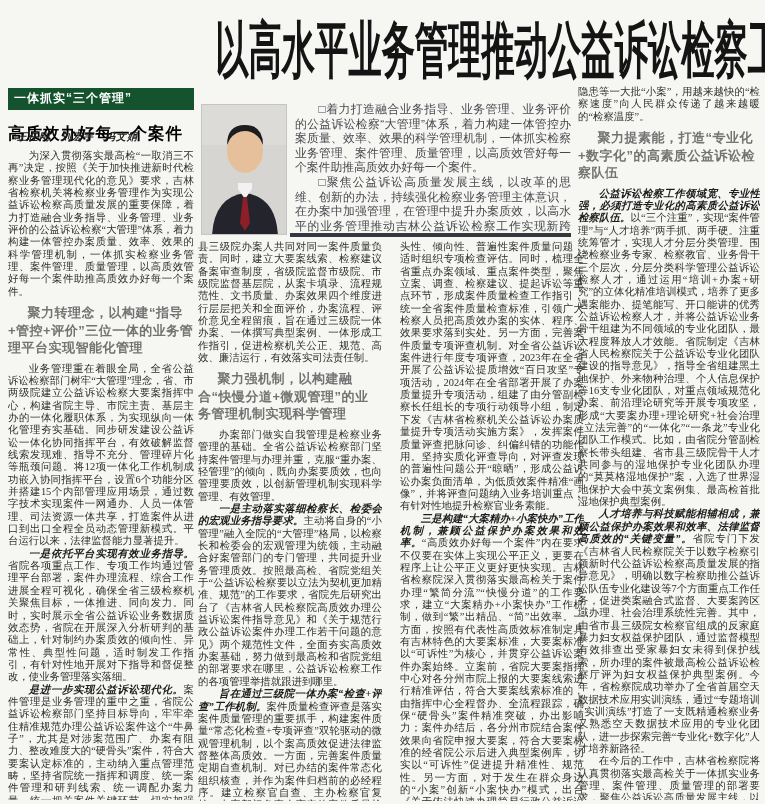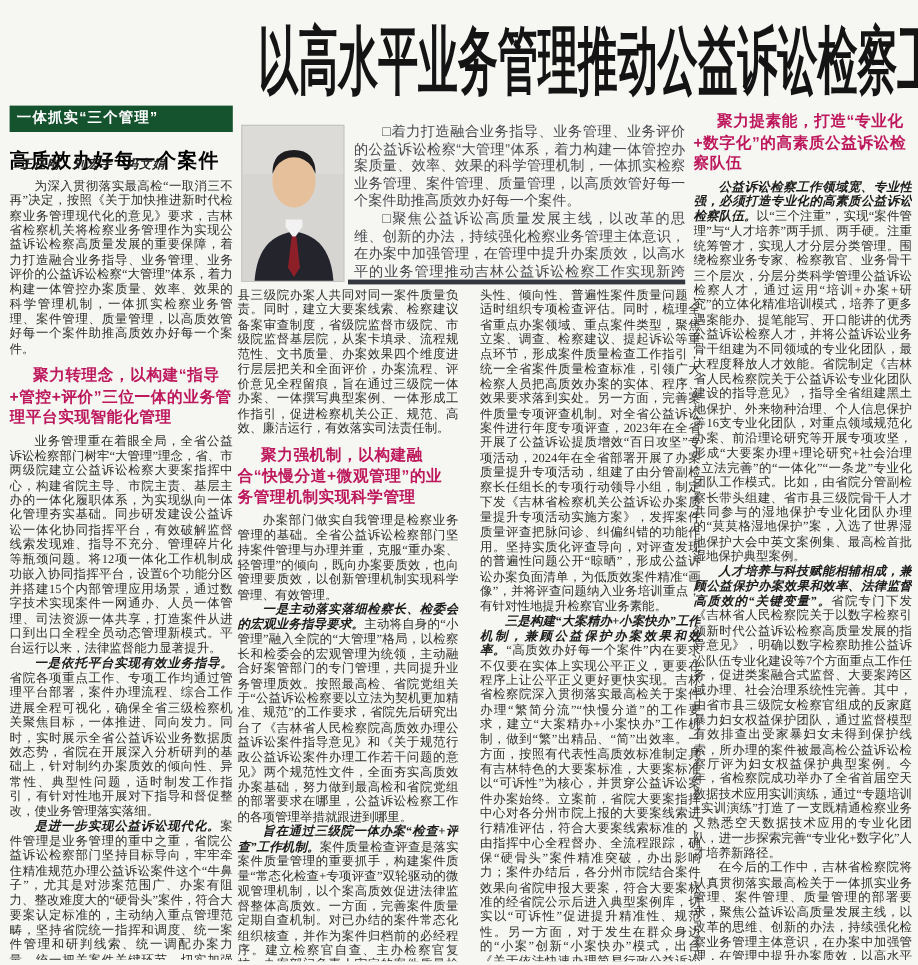--- a/index.html
+++ b/index.html
@@ -16,21 +16,21 @@
 
   .col { position:absolute; overflow:hidden; text-align:justify; }
   #col1 { left:8px;  top:150px; width:186px; height:650px; }
   #col2 { left:198px; top:241px; width:184px; height:560px; }
   #col3 { left:400px; top:241px; width:184px; height:560px; }
   #col4 { left:578px; top:86px;  width:182px; height:714px; }
 
   .para { font-size:10.4px; line-height:12.35px; text-indent:2em; color:#2e2e2e; }
   .para.noindent { text-indent:0; }
   .para .lead { font-style:italic; font-weight:bold; color:#1c1c1c; }
-  .subhead { font-family:"Liberation Sans","DejaVu Sans",sans-serif; font-weight:bold; color:#be185d; font-size:13px; line-height:17.5px; margin:6px 0 6px 0; text-indent:1.5em; text-align:left; letter-spacing:0.5px; }
+  .subhead { font-family:"Liberation Sans","DejaVu Sans",sans-serif; font-weight:bold; color:#737373; font-size:13px; line-height:17.5px; margin:6px 0 6px 0; text-indent:1.5em; text-align:left; letter-spacing:0.5px; }
 
   .photo { position:absolute; left:201px; top:104px; width:86px; height:131px; background:#d8d8d6; border:1px solid #c5c5c2; overflow:hidden; }
   .summary { position:absolute; left:295px; top:102px; width:276px; height:130px; overflow:hidden; }
   .summary p { font-family:"Liberation Sans","DejaVu Sans",sans-serif; font-size:11.8px; line-height:14.6px; color:#46484c; text-indent:2em; text-align:justify; }
   .summary-rule { position:absolute; left:290px; top:233px; width:281px; height:4px; background:#34373d; }
 </style>
 </head>
 <body>
 
 <div class="headline-wrap">
@@ -74,17 +74,18 @@
     <h3 class="subhead">聚力强机制，以构建融合“快慢分道+微观管理”的业务管理机制实现科学管理</h3>
     <p class="para">办案部门做实自我管理是检察业务管理的基础。全省公益诉讼检察部门坚持案件管理与办理并重，克服“重办案、轻管理”的倾向，既向办案要质效，也向管理要质效，以创新管理机制实现科学管理、有效管理。</p>
     <p class="para"><b class="lead">一是主动落实落细检察长、检委会的宏观业务指导要求。</b>主动将自身的“小管理”融入全院的“大管理”格局，以检察长和检委会的宏观管理为统领，主动融合好案管部门的专门管理，共同提升业务管理质效。按照最高检、省院党组关于“公益诉讼检察要以立法为契机更加精准、规范”的工作要求，省院先后研究出台了《吉林省人民检察院高质效办理公益诉讼案件指导意见》和《关于规范行政公益诉讼案件办理工作若干问题的意见》两个规范性文件，全面夯实高质效办案基础，努力做到最高检和省院党组的部署要求在哪里，公益诉讼检察工作的各项管理举措就跟进到哪里。</p>
     <p class="para"><b class="lead">旨在通过三级院一体办案“检查+评查”工作机制。</b>案件质量检查评查是落实案件质量管理的重要抓手，构建案件质量“常态化检查+专项评查”双轮驱动的微观管理机制，以个案高质效促进法律监督整体高质效。一方面，完善案件质量定期自查机制。对已办结的案件常态化组织核查，并作为案件归档前的必经程序。建立检察官自查、主办检察官复核、办案部门负责人审定的案件质量检查工作机制，明确办案部门负责人、主办检察官、检察官权责清单，落实落细办案主体责任和案件质量检查责任。对于本部门或者本条线苗</p>
   </div>
 <div class="col" id="col3">
     <p class="para noindent">头性、倾向性、普遍性案件质量问题，适时组织专项检查评估。同时，梳理全省重点办案领域、重点案件类型，聚焦立案、调查、检察建议、提起诉讼等重点环节，形成案件质量检查工作指引，统一全省案件质量检查标准，引领广大检察人员把高质效办案的实体、程序、效果要求落到实处。另一方面，完善案件质量专项评查机制。对全省公益诉讼案件进行年度专项评查，2023年在全省开展了公益诉讼提质增效“百日攻坚”专项活动，2024年在全省部署开展了办案质量提升专项活动，组建了由分管副检察长任组长的专项行动领导小组，制定下发《吉林省检察机关公益诉讼办案质量提升专项活动实施方案》，发挥案件质量评查把脉问诊、纠偏纠错的功能作用。坚持实质化评查导向，对评查发现的普遍性问题公开“晾晒”，形成公益诉讼办案负面清单，为低质效案件精准“画像”，并将评查问题纳入业务培训重点，有针对性地提升检察官业务素能。</p>
     <p class="para"><b class="lead">三是构建“大案精办+小案快办”工作机制，兼顾公益保护办案效果和效率。</b>“高质效办好每一个案件”内在要求不仅要在实体上实现公平正义，更要在程序上让公平正义更好更快实现。吉林省检察院深入贯彻落实最高检关于案件办理“繁简分流”“快慢分道”的工作要求，建立“大案精办+小案快办”工作机制，做到“繁”出精品、“简”出效率。一方面，按照有代表性高质效标准制定具有吉林特色的大要案标准，大要案标准以“可诉性”为核心，并贯穿公益诉讼案件办案始终。立案前，省院大要案指挥中心对各分州市院上报的大要案线索进行精准评估，符合大要案线索标准的，由指挥中心全程督办、全流程跟踪，确保“硬骨头”案件精准突破，办出影响力；案件办结后，各分州市院结合案件效果向省院申报大要案，符合大要案标准的经省院公示后进入典型案例库，切实以“可诉性”促进提升精准性、规范性。另一方面，对于发生在群众身边的“小案”创新“小案快办”模式，出台《关于依法快速办理简易行政公益诉讼案件的暂行规定》及指引，及时督促修复公益损害，避免小问题演变成人民群众急难愁盼的大难题。“小案快办”机制建立以来，成功办理了辽源28小时督促整改城市主干路返污、吉林48小时消除行洪安全</p>
   </div>
 <div class="col" id="col4">
+    <p class="para noindent">隐患等一大批“小案”，用越来越快的“检察速度”向人民群众传递了越来越暖的“检察温度”。</p>
     <h3 class="subhead">聚力提素能，打造“专业化+数字化”的高素质公益诉讼检察队伍</h3>
     <p class="para"><b class="lead">公益诉讼检察工作领域宽、专业性强，必须打造专业化的高素质公益诉讼检察队伍。</b>以“三个注重”，实现“案件管理”与“人才培养”两手抓、两手硬。注重统筹管才，实现人才分层分类管理。围绕检察业务专家、检察教官、业务骨干三个层次，分层分类科学管理公益诉讼检察人才，通过运用“培训+办案+研究”的立体化精准培训模式，培养了更多遇案能办、提笔能写、开口能讲的优秀公益诉讼检察人才，并将公益诉讼业务骨干组建为不同领域的专业化团队，最大程度释放人才效能。省院制定《吉林省人民检察院关于公益诉讼专业化团队建设的指导意见》，指导全省组建黑土地保护、外来物种治理、个人信息保护等16支专业化团队，对重点领域规范化办案、前沿理论研究等开展专项攻坚，形成“大要案办理+理论研究+社会治理+立法完善”的“一体化”“一条龙”专业化团队工作模式。比如，由省院分管副检察长带头组建、省市县三级院骨干人才共同参与的湿地保护专业化团队办理的“莫莫格湿地保护”案，入选了世界湿地保护大会中英文案例集、最高检首批湿地保护典型案例。</p>
     <p class="para"><b class="lead">人才培养与科技赋能相辅相成，兼顾公益保护办案效果和效率、法律监督高质效的“关键变量”。</b>省院专门下发《吉林省人民检察院关于以数字检察引领新时代公益诉讼检察高质量发展的指导意见》，明确以数字检察助推公益诉讼队伍专业化建设等7个方面重点工作任务，促进类案融合式监督、大要案跨区域办理、社会治理系统性完善。其中，由省市县三级院女检察官组成的反家庭暴力妇女权益保护团队，通过监督模型有效排查出受家暴妇女未得到保护线索，所办理的案件被最高检公益诉讼检察厅评为妇女权益保护典型案例。今年，省检察院成功举办了全省首届空天数据技术应用实训演练，通过“专题培训+实训演练”打造了一支既精通检察业务又熟悉空天数据技术应用的专业化团队，进一步探索完善“专业化+数字化”人才培养新路径。</p>
     <p class="para">在今后的工作中，吉林省检察院将认真贯彻落实最高检关于一体抓实业务管理、案件管理、质量管理的部署要求，聚焦公益诉讼高质量发展主线，以改革的思维、创新的办法，持续强化检察业务管理主体意识，在办案中加强管理，在管理中提升办案质效，以高水平的业务管理推动吉林公益诉讼检察工作实现新跨越。</p>
   </div>
 
 </body></html>

